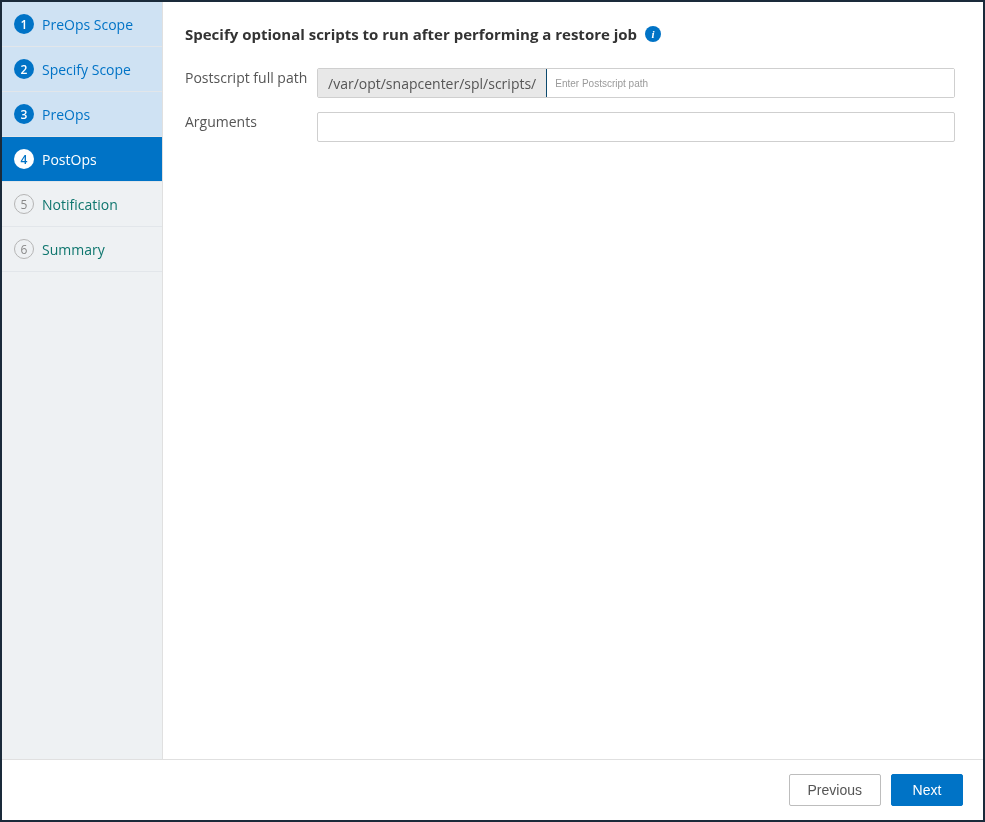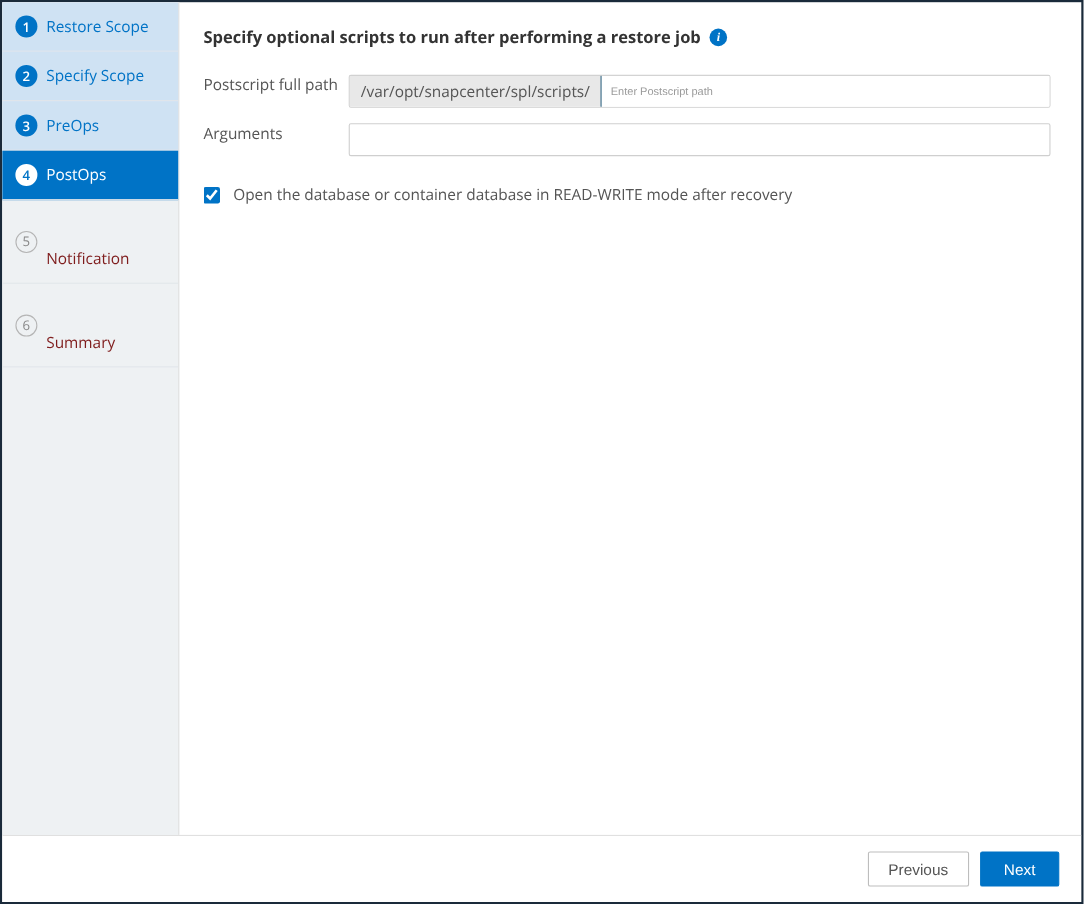--- a/index.html
+++ b/index.html
@@ -95,22 +95,21 @@
     .step.active .step-label {
       color: #ffffff;
       text-align: center;
     }
     .step.pending .step-num {
       background: transparent;
       border: 1px solid #b5b5b5;
       color: #888;
     }
     .step.pending .step-label {
-      color: #7f1d1d;
-      margin-top: 32px;
+      color: #0f766e;
     }
     .main {
       flex: 1;
       padding: 22px 28px 20px 22px;
       overflow: auto;
     }
     .section-title {
       font-size: 15px;
       font-weight: 700;
       color: #333;
@@ -227,21 +226,21 @@
 <body>
 
 <div class="dialog">
 
 
   <div class="dialog-body">
 
     <div class="sidebar">
       <div class="step completed">
         <span class="step-num">1</span>
-        <span class="step-label">Restore Scope</span>
+        <span class="step-label">PreOps Scope</span>
       </div>
       <div class="step completed">
         <span class="step-num">2</span>
         <span class="step-label">Specify Scope</span>
       </div>
       <div class="step completed">
         <span class="step-num">3</span>
         <span class="step-label">PreOps</span>
       </div>
       <div class="step active">
@@ -270,24 +269,20 @@
           <div class="path-prefix">/var/opt/snapcenter/spl/scripts/</div>
           <input type="text" class="path-input" placeholder="Enter Postscript path" style="">
         </div>
       </div>
 
       <div class="form-row">
         <div class="form-label">Arguments</div>
         <input type="text" class="text-input" style="">
       </div>
 
-      <div class="checkbox-row">
-        <input type="checkbox" id="opendb" checked="" style="">
-        <label for="opendb">Open the database or container database in READ-WRITE mode after recovery</label>
-      </div>
     </div>
 
   </div>
 
   <div class="dialog-footer">
     <button class="btn btn-secondary">Previous</button>
     <button class="btn btn-primary">Next</button>
   </div>
 
 </div>

